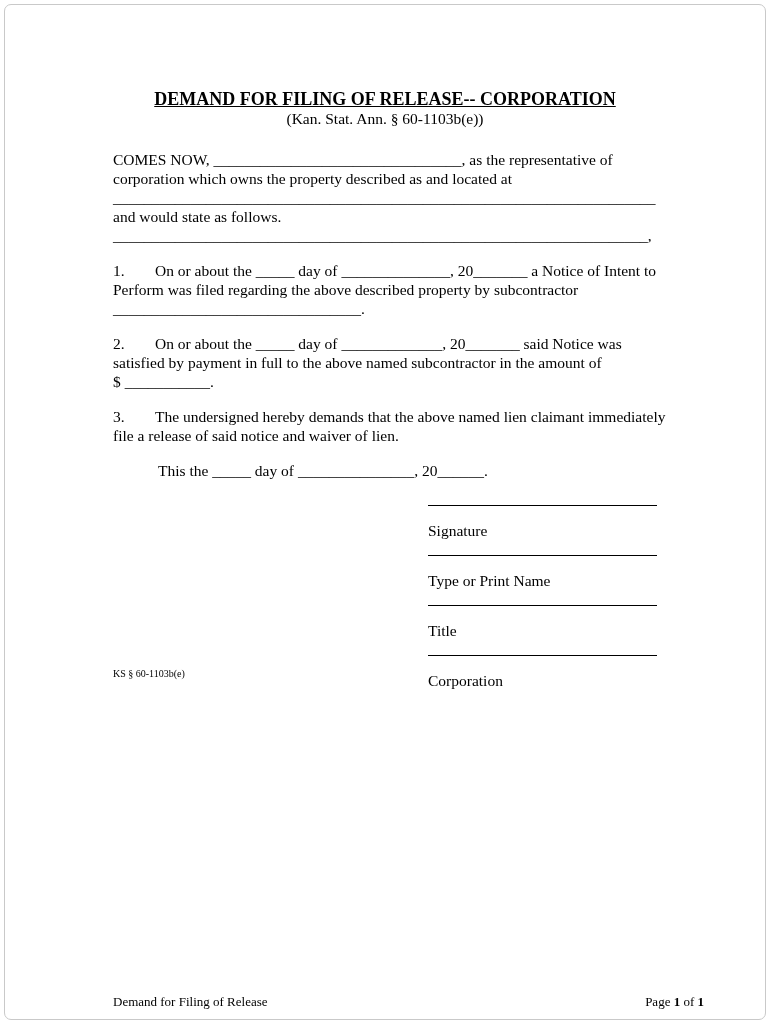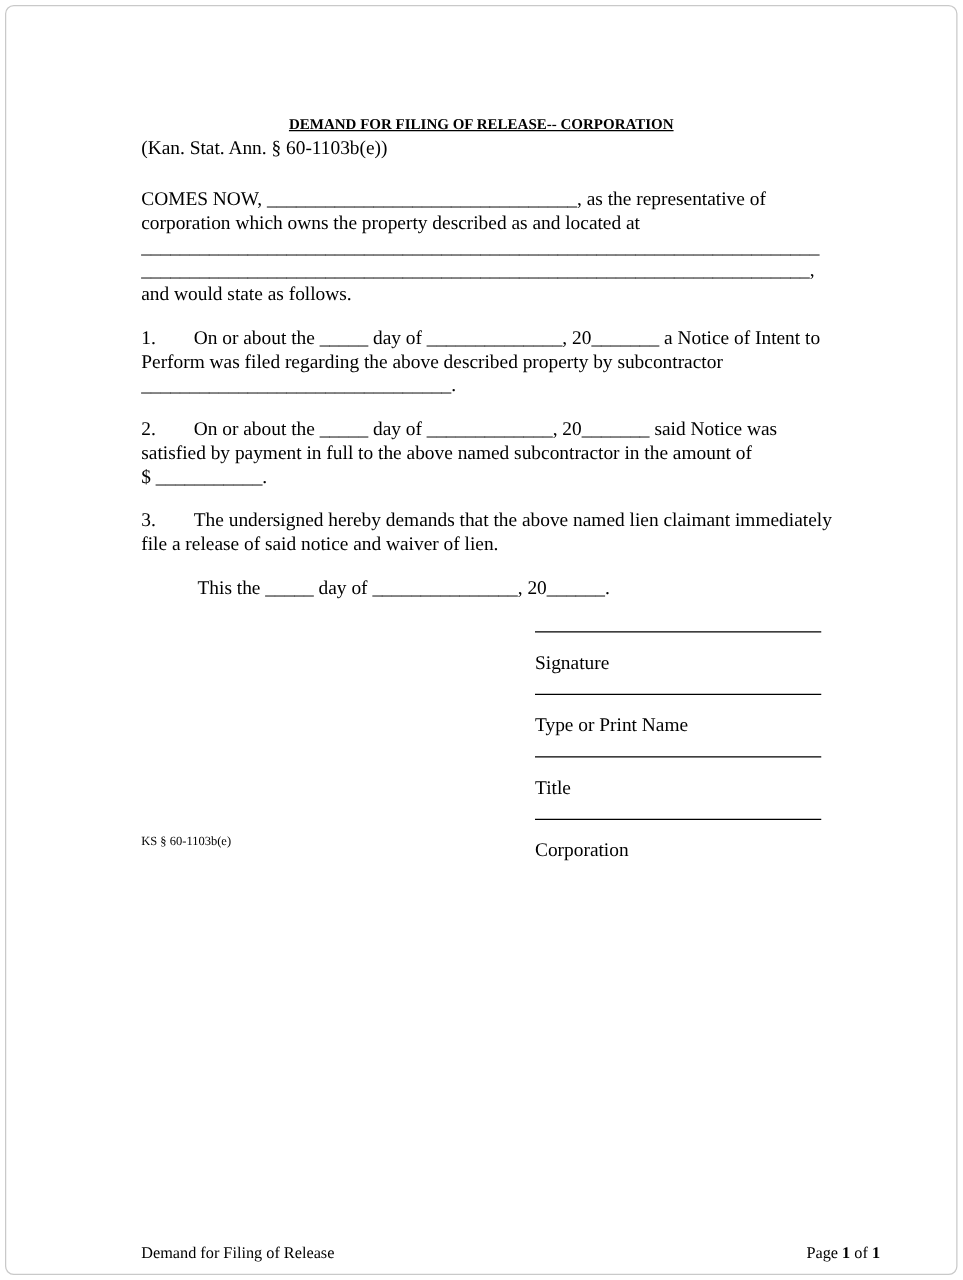--- a/index.html
+++ b/index.html
@@ -19,24 +19,25 @@
     border-radius:7px;
     pointer-events:none;
   }
   .content{
     position:absolute;
     left:113px;top:90px;width:544px;
   }
   .doc-title{
     text-align:center;
     font-weight:bold;
-    font-size:12px;
+    font-size:18px;
     text-decoration:underline;
   }
   .doc-subtitle{
+    text-align:center;
     font-size:15.5px;
   }
   .intro{margin-top:22px;}
   .line{white-space:nowrap;}
   .para{margin-top:16px;}
   .num{
     display:inline-block;
     width:42px;
   }
   .closing{margin-top:16px;padding-left:45px;}
@@ -74,22 +75,22 @@
   <div class="page-border"></div>
 
   <div class="content">
     <div class="doc-title">DEMAND FOR FILING OF RELEASE-- CORPORATION</div>
     <div class="doc-subtitle">(Kan. Stat. Ann. § 60-1103b(e))</div>
 
     <div class="intro">
       <div class="line">COMES NOW, ________________________________, as the representative of</div>
       <div class="line">corporation which owns the property described as and located at</div>
       <div class="line">______________________________________________________________________</div>
+      <div class="line">and would state as follows.</div>
       <div class="line">_____________________________________________________________________,</div>
-      <div class="line">and would state as follows.</div>
     </div>
 
     <div class="para">
       <div class="line">
         <span class="num">1.</span><span>On or about the _____ day of ______________, 20_______ a Notice of Intent to</span>
       </div>
       <div class="line">Perform was filed regarding the above described property by subcontractor</div>
       <div class="line">________________________________.</div>
     </div>
 

